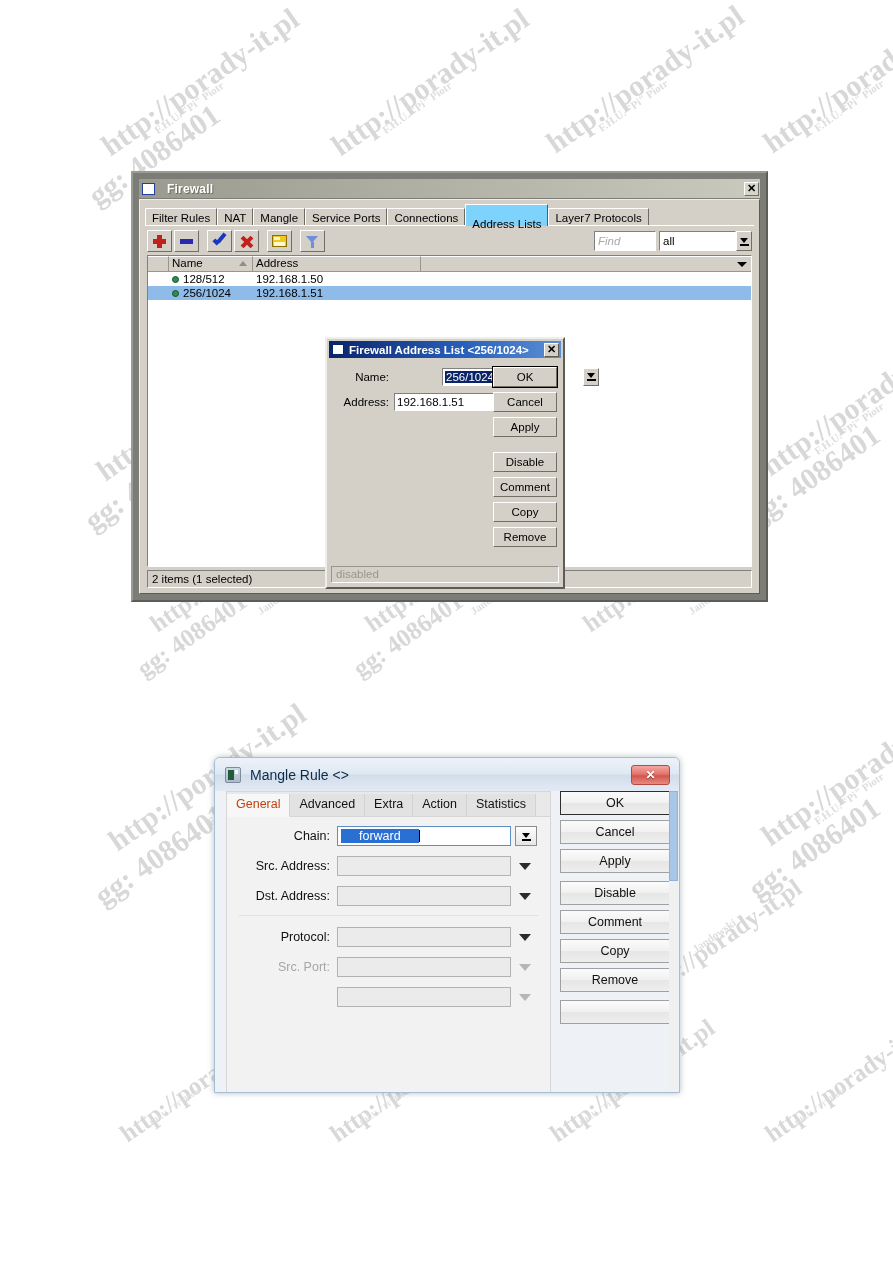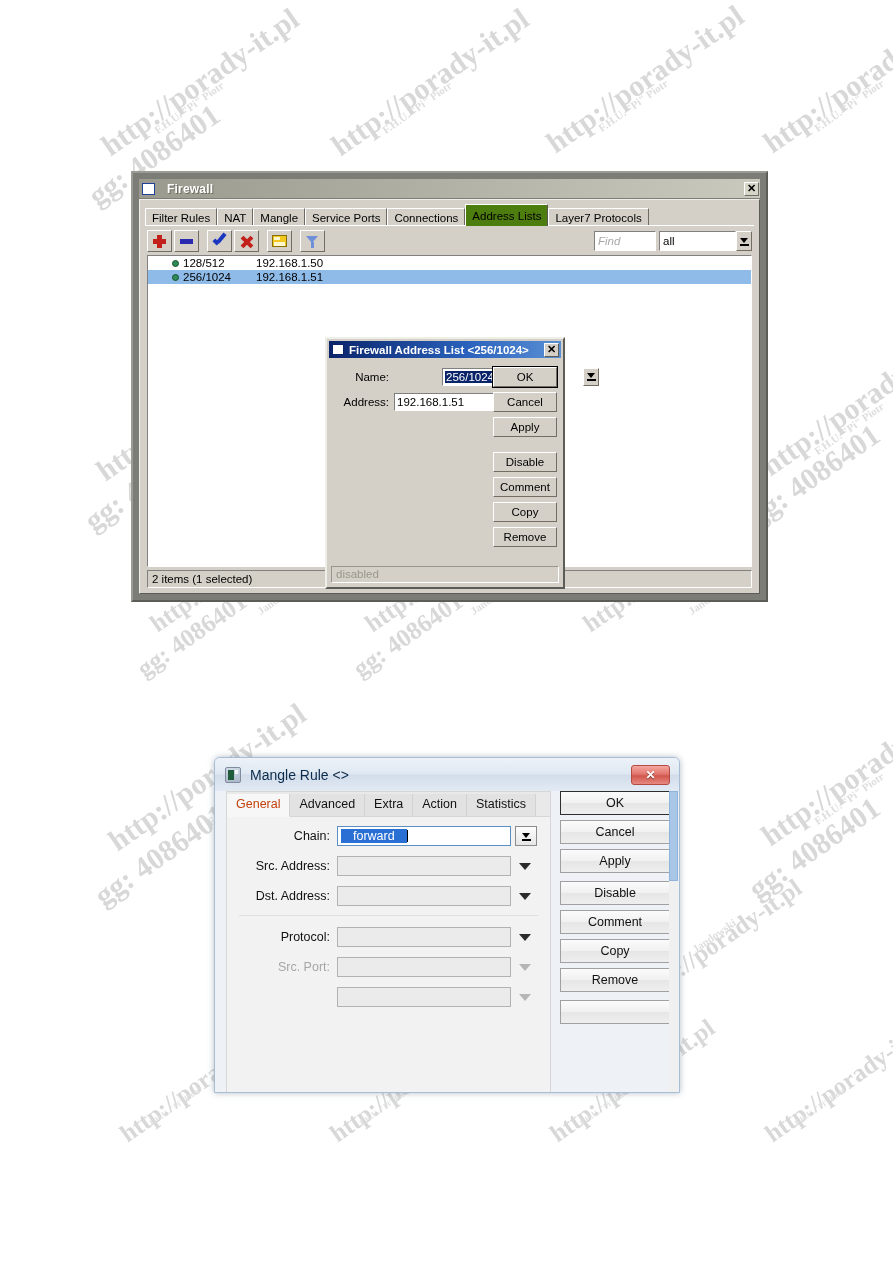--- a/index.html
+++ b/index.html
@@ -56,21 +56,21 @@
   
   #fw-tabs{position:absolute;left:5px;top:4px;right:5px;height:22px;
     display:flex;align-items:flex-end;}
   .fwtab{
     background:#d4d0c8;border-top:1px solid #ffffff;border-left:1px solid #ffffff;
     border-right:1px solid #6e6a62;
     padding:2px 6px 2px 6px;font-size:11.5px;color:#000;line-height:14px;
     box-sizing:border-box;height:18px;white-space:nowrap;
   }
   .fwtab.active{
-    height:22px;padding-top:4px;background:#4d7c0f;
+    height:22px;padding-top:12px;background:#7dd3fc;
     border-top:1px solid #ffffff;border-left:1px solid #ffffff;
     border-right:1px solid #5d5952;z-index:2;position:relative;
   }
   #fw-tabline{position:absolute;left:5px;top:25px;right:5px;height:1px;background:#ffffff;}
 
   
   #fw-toolbar{position:absolute;left:7px;top:29px;right:7px;height:24px;display:flex;align-items:center;}
   .tbtn{
     width:25px;height:22px;margin-right:2px;background:#d4d0c8;
     border-top:1px solid #ffffff;border-left:1px solid #ffffff;
@@ -259,21 +259,21 @@
   .mtab.active{background:#f7f7f7;color:#c2410c;border-bottom:1px solid #f7f7f7;position:relative;top:1px;}
   #mangle-fields{position:absolute;left:0;top:25px;right:0;bottom:0;background:#f2f2f2;padding-top:8px;box-sizing:border-box;}
   .mrow{display:flex;align-items:center;height:22px;margin-bottom:8px;}
   .mlabel{width:103px;text-align:right;font-size:12.5px;color:#111;margin-right:7px;}
   .mlabel.dim{color:#a6a6a6;}
   .minput{
     width:174px;height:20px;box-sizing:border-box;background:#ebebeb;
     border:1px solid #b2b2b2;font-size:12.5px;padding:1px 3px;line-height:16px;color:#000;
   }
   .minput.active{background:#ffffff;border:1px solid #5a8ec4;}
-  .mselblue{background:#2a6fd4;color:#ffffff;padding:0 12px;}
+  .mselblue{background:#2a6fd4;color:#ffffff;padding:0 18px;}
   .mdrop-btn{
     width:22px;height:20px;margin-left:4px;box-sizing:border-box;
     background:linear-gradient(to bottom,#fdfdfd,#e6e6e6);
     border:1px solid #8c8c8c;display:flex;align-items:center;justify-content:center;
   }
   .mcaret{margin-left:8px;width:0;height:0;
     border-left:6px solid transparent;border-right:6px solid transparent;border-top:7px solid #2b2b2b;}
   .mcaret.dim{border-top-color:#b6b6b6;}
   .mdivider{height:1px;background:#e0e0e0;margin:4px 12px 10px 12px;}
   #mangle-rightpane{position:absolute;left:345px;top:0px;width:110px;bottom:0;}
@@ -392,20 +392,31 @@
       <div id="find-wrap">
         <div class="inp-sunken" id="find-input">Find</div>
         <div class="inp-sunken" id="all-input">all</div>
         <div id="all-drop">
             <span class="bararrow"></span>
           </div>
       </div>
     </div>
 
     <div id="fw-list">
+      <div id="list-header">
+        <div class="hcell c0"></div>
+        <div class="hcell c1">
+          <span>Name</span>
+          <span class="sortarrow"></span>
+        </div>
+        <div class="hcell c2">Address</div>
+        <div class="hcell c3">
+          <span class="hmenu"></span>
+        </div>
+      </div>
 
       <div class="lrow">
         <div class="lcell c0"></div>
         <div class="lcell c1">
           <span class="dot"></span>
           <span>128/512</span>
         </div>
         <div class="lcell c2">192.168.1.50</div>
         <div class="lcell c3"></div>
       </div>

